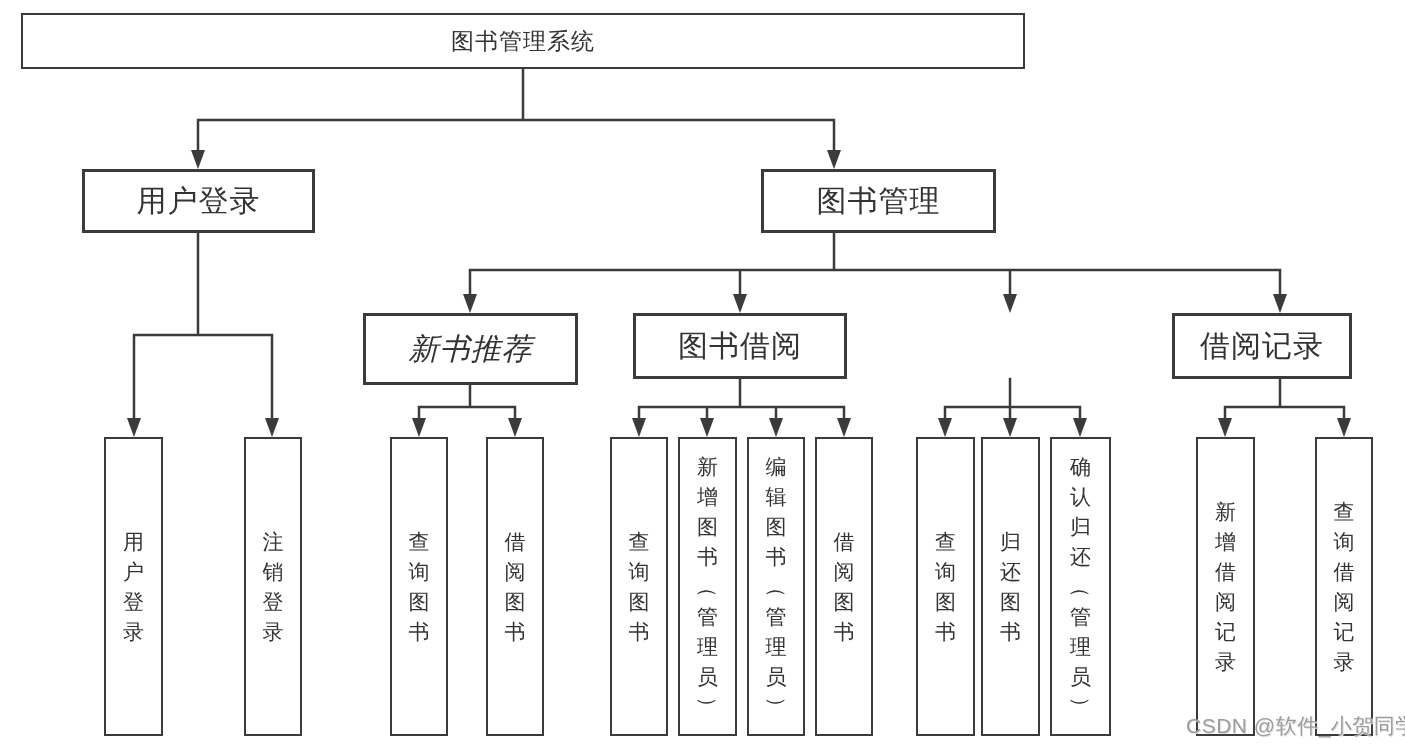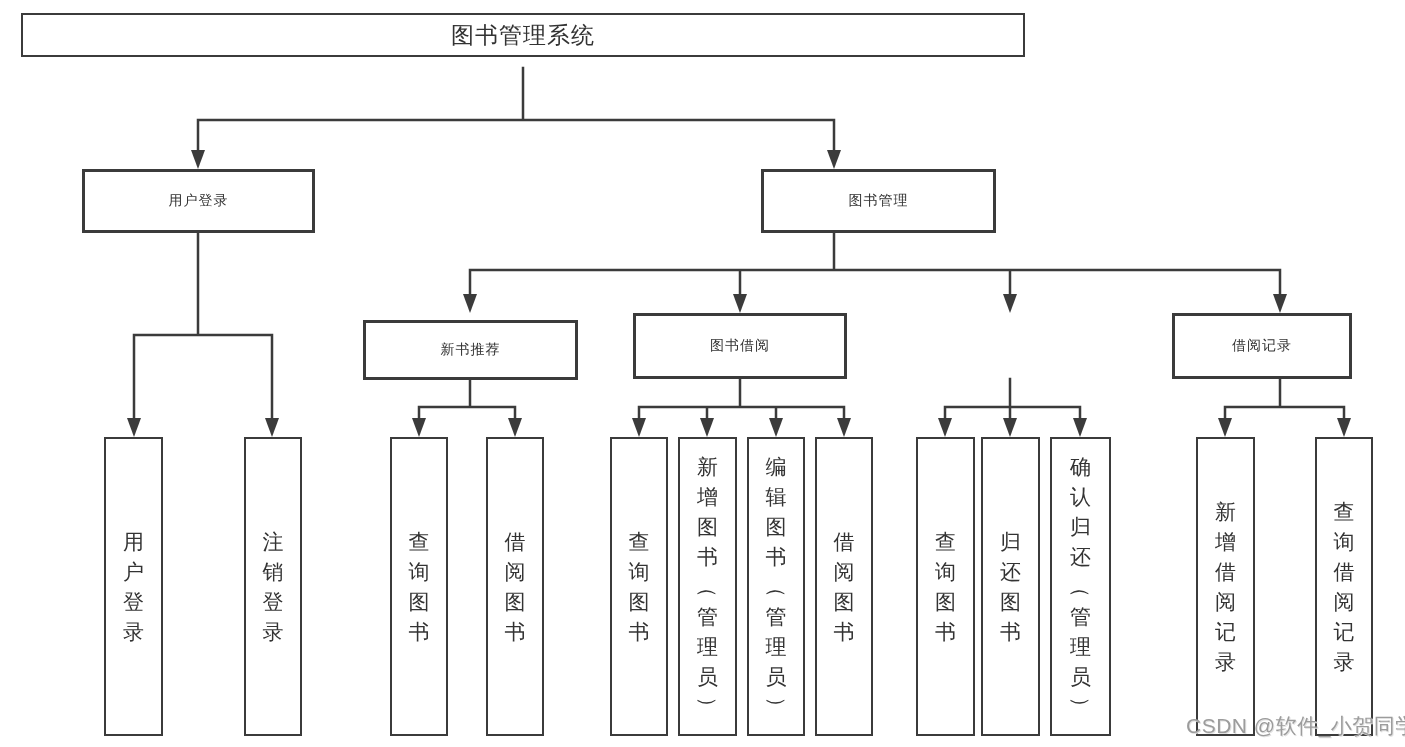--- a/index.html
+++ b/index.html
@@ -5,21 +5,21 @@
   html,body { margin:0; padding:0; background:#ffffff; }
   .canvas {
     position:relative; width:1405px; height:747px; background:#ffffff;
     font-family:"Liberation Sans","DejaVu Sans",sans-serif; overflow:hidden;
   }
   .wires { position:absolute; left:0; top:0; width:1405px; height:747px; pointer-events:none; }
   .box {
     position:absolute; box-sizing:border-box; background:#ffffff;
     border:3px solid #3b3b3b; color:#333333;
     display:flex; align-items:center; justify-content:center;
-    font-size:14px; letter-spacing:1px; white-space:nowrap;
+    font-size:30px; letter-spacing:1px; white-space:nowrap;
   }
   .box.root { border-width:2.5px; font-size:23px; }
   .vbox {
     position:absolute; box-sizing:border-box; background:#ffffff;
     border:2.5px solid #3b3b3b; color:#333333;
     display:flex; flex-direction:column; align-items:center; justify-content:center;
     font-size:21px;
   }
   .vbox span { display:block; height:30px; line-height:30px; text-align:center; }
   .vbox span.rot { transform:rotate(90deg); }
@@ -67,26 +67,26 @@
       <polygon points="769,418 783,418 776,437"></polygon>
       <polygon points="837,418 851,418 844,437"></polygon>
       <polygon points="938,418 952,418 945,437"></polygon>
       <polygon points="1003,418 1017,418 1010,437"></polygon>
       <polygon points="1073,418 1087,418 1080,437"></polygon>
       <polygon points="1218,418 1232,418 1225,437"></polygon>
       <polygon points="1337,418 1351,418 1344,437"></polygon>
     </g>
   </svg>
 
-  <div class="box root" style="left:21px; top:13px; width:1004px; height:44px;">图书管理系统</div>
+  <div class="box root" style="left:21px; top:13px; width:1004px; height:56px;">图书管理系统</div>
 
   <div class="box" style="left:82px; top:169px; width:233px; height:64px;">用户登录</div>
   <div class="box" style="left:717px; top:169px; width:235px; height:64px;margin-left:44px;">图书管理</div>
 
-  <div class="box" style="left:363px; top:320px; width:215px; height:60px;">新书推荐</div>
+  <div class="box" style="left:363px; top:313px; width:215px; height:72px;font-style:italic;">新书推荐</div>
   <div class="box" style="left:633px; top:313px; width:214px; height:66px;">图书借阅</div>
   <div class="box" style="left:1172px; top:313px; width:180px; height:66px;">借阅记录</div>
 
   <div class="vbox" style="left:104px; top:437px; width:59px; height:299px;">
       <span>用</span>
       <span>户</span>
       <span>登</span>
       <span>录</span>
     </div>
   <div class="vbox" style="left:244px; top:437px; width:58px; height:299px;">

